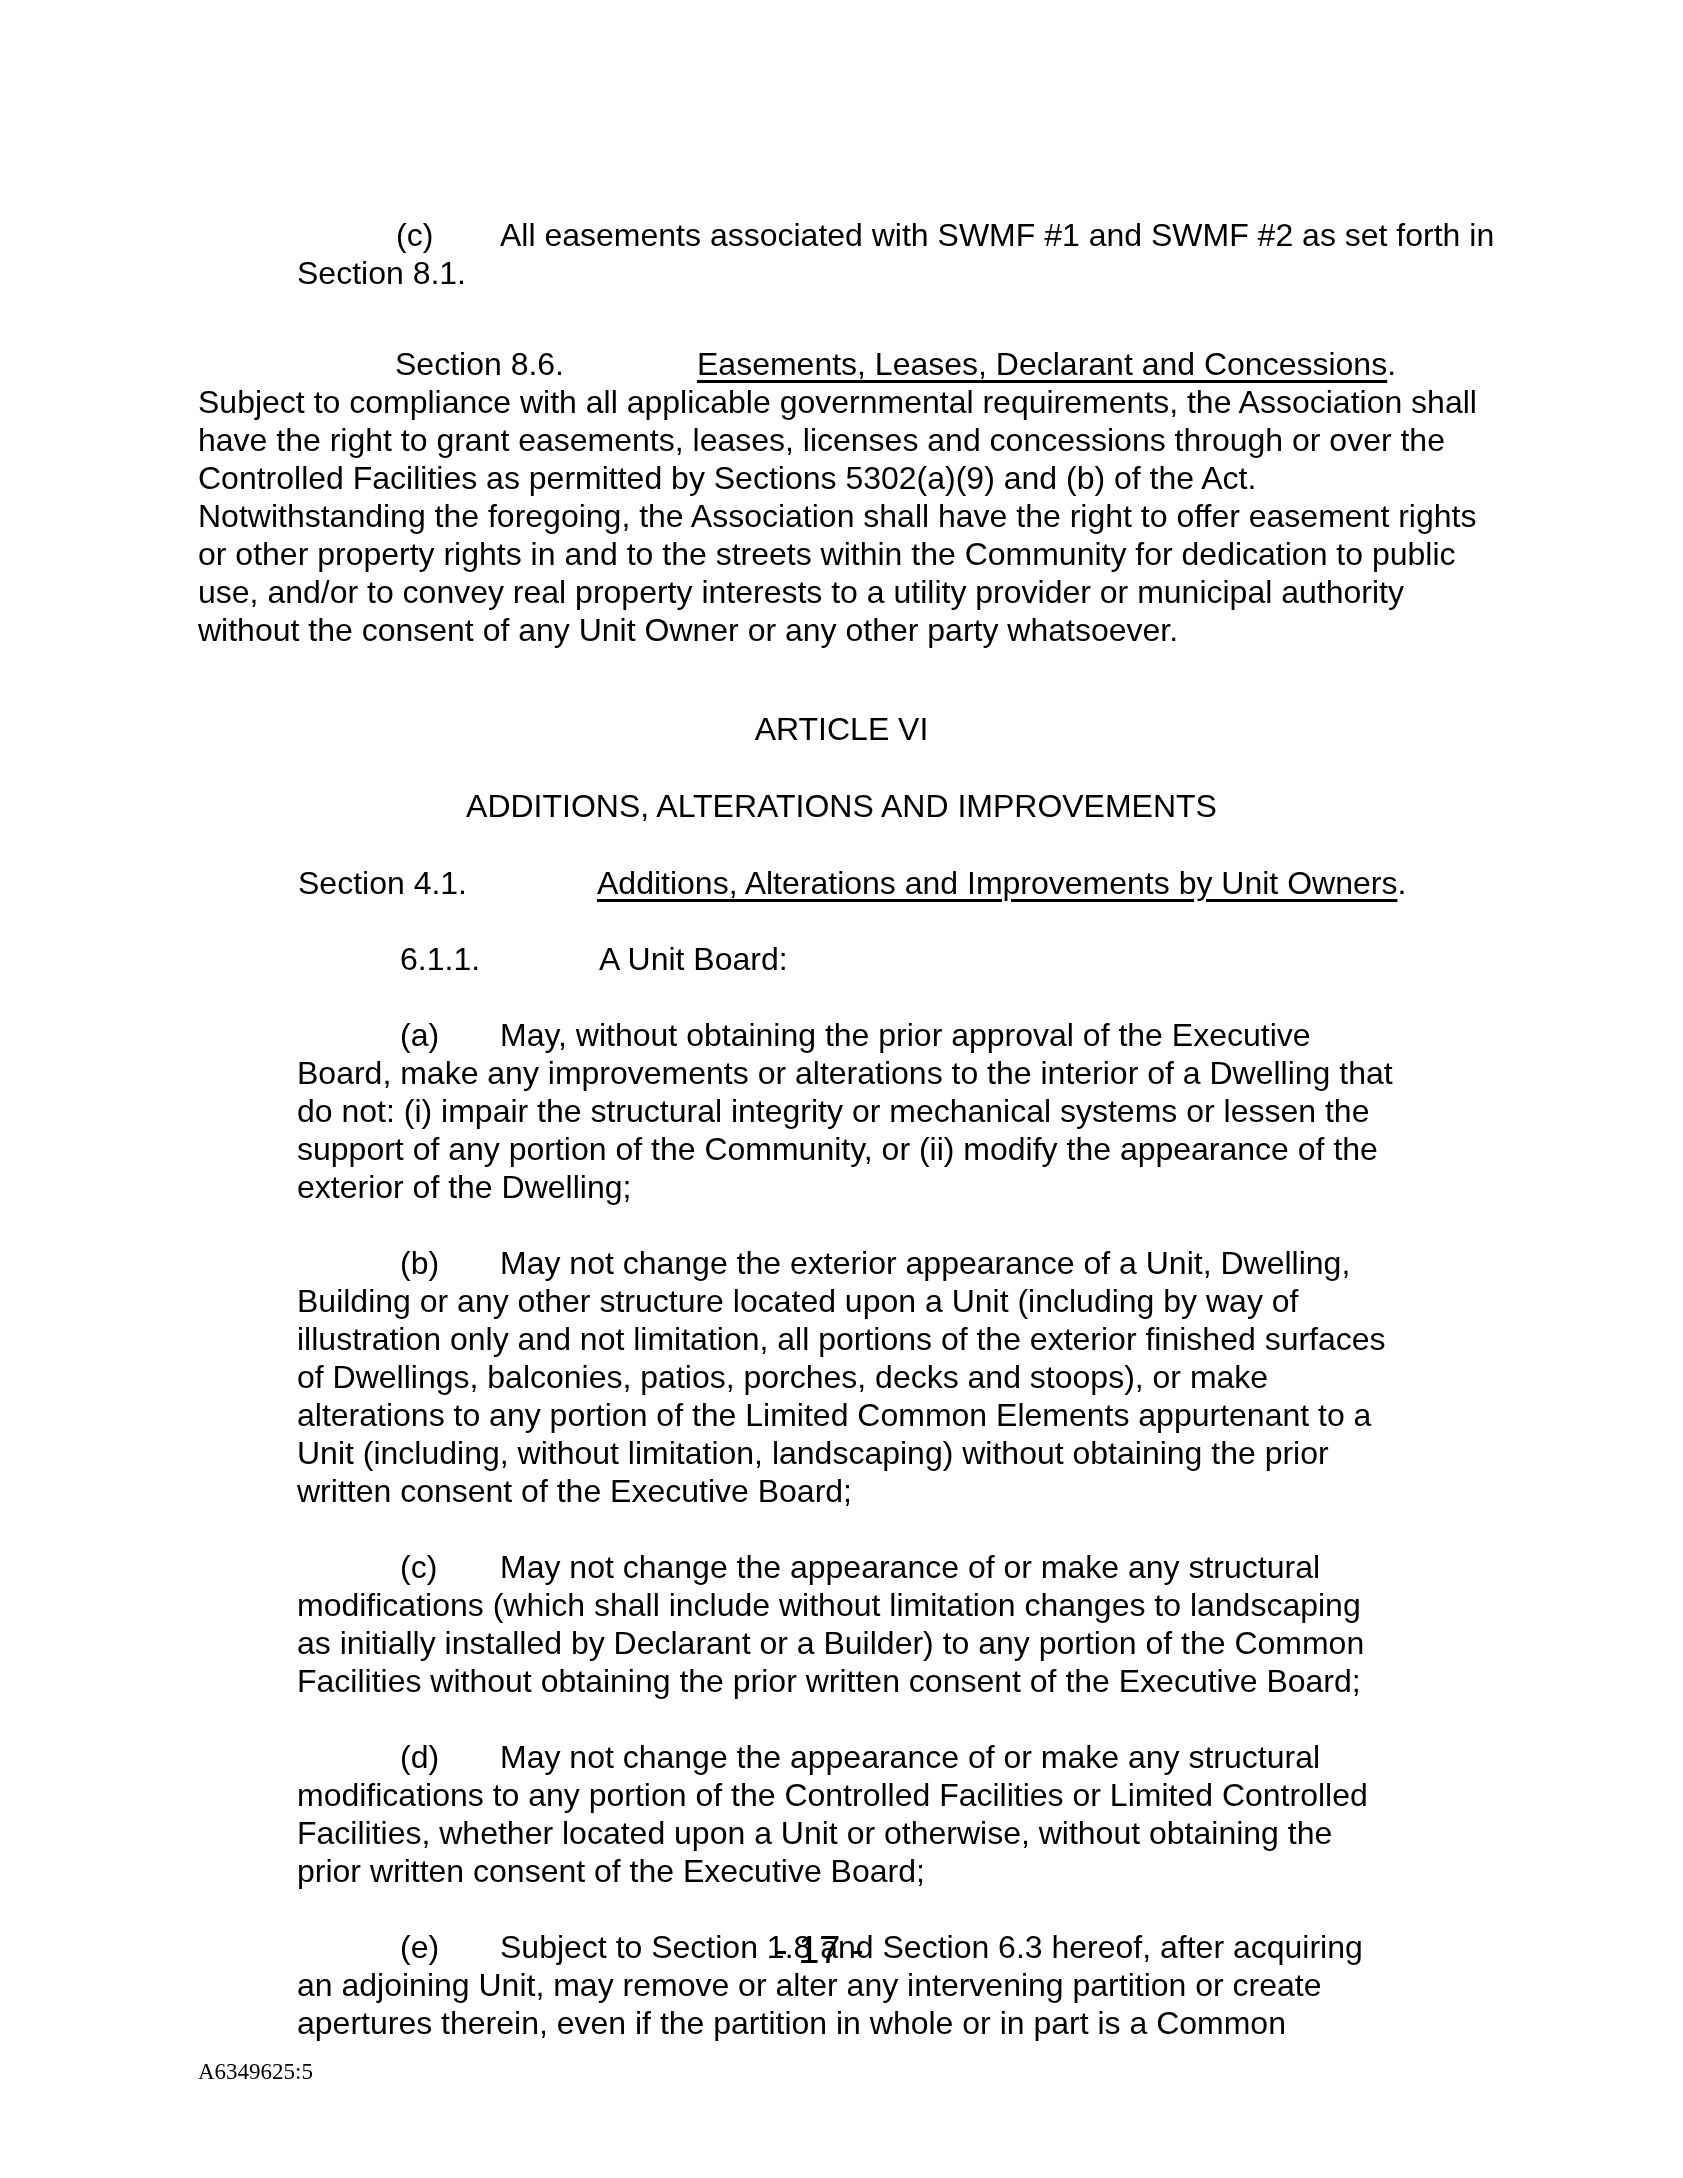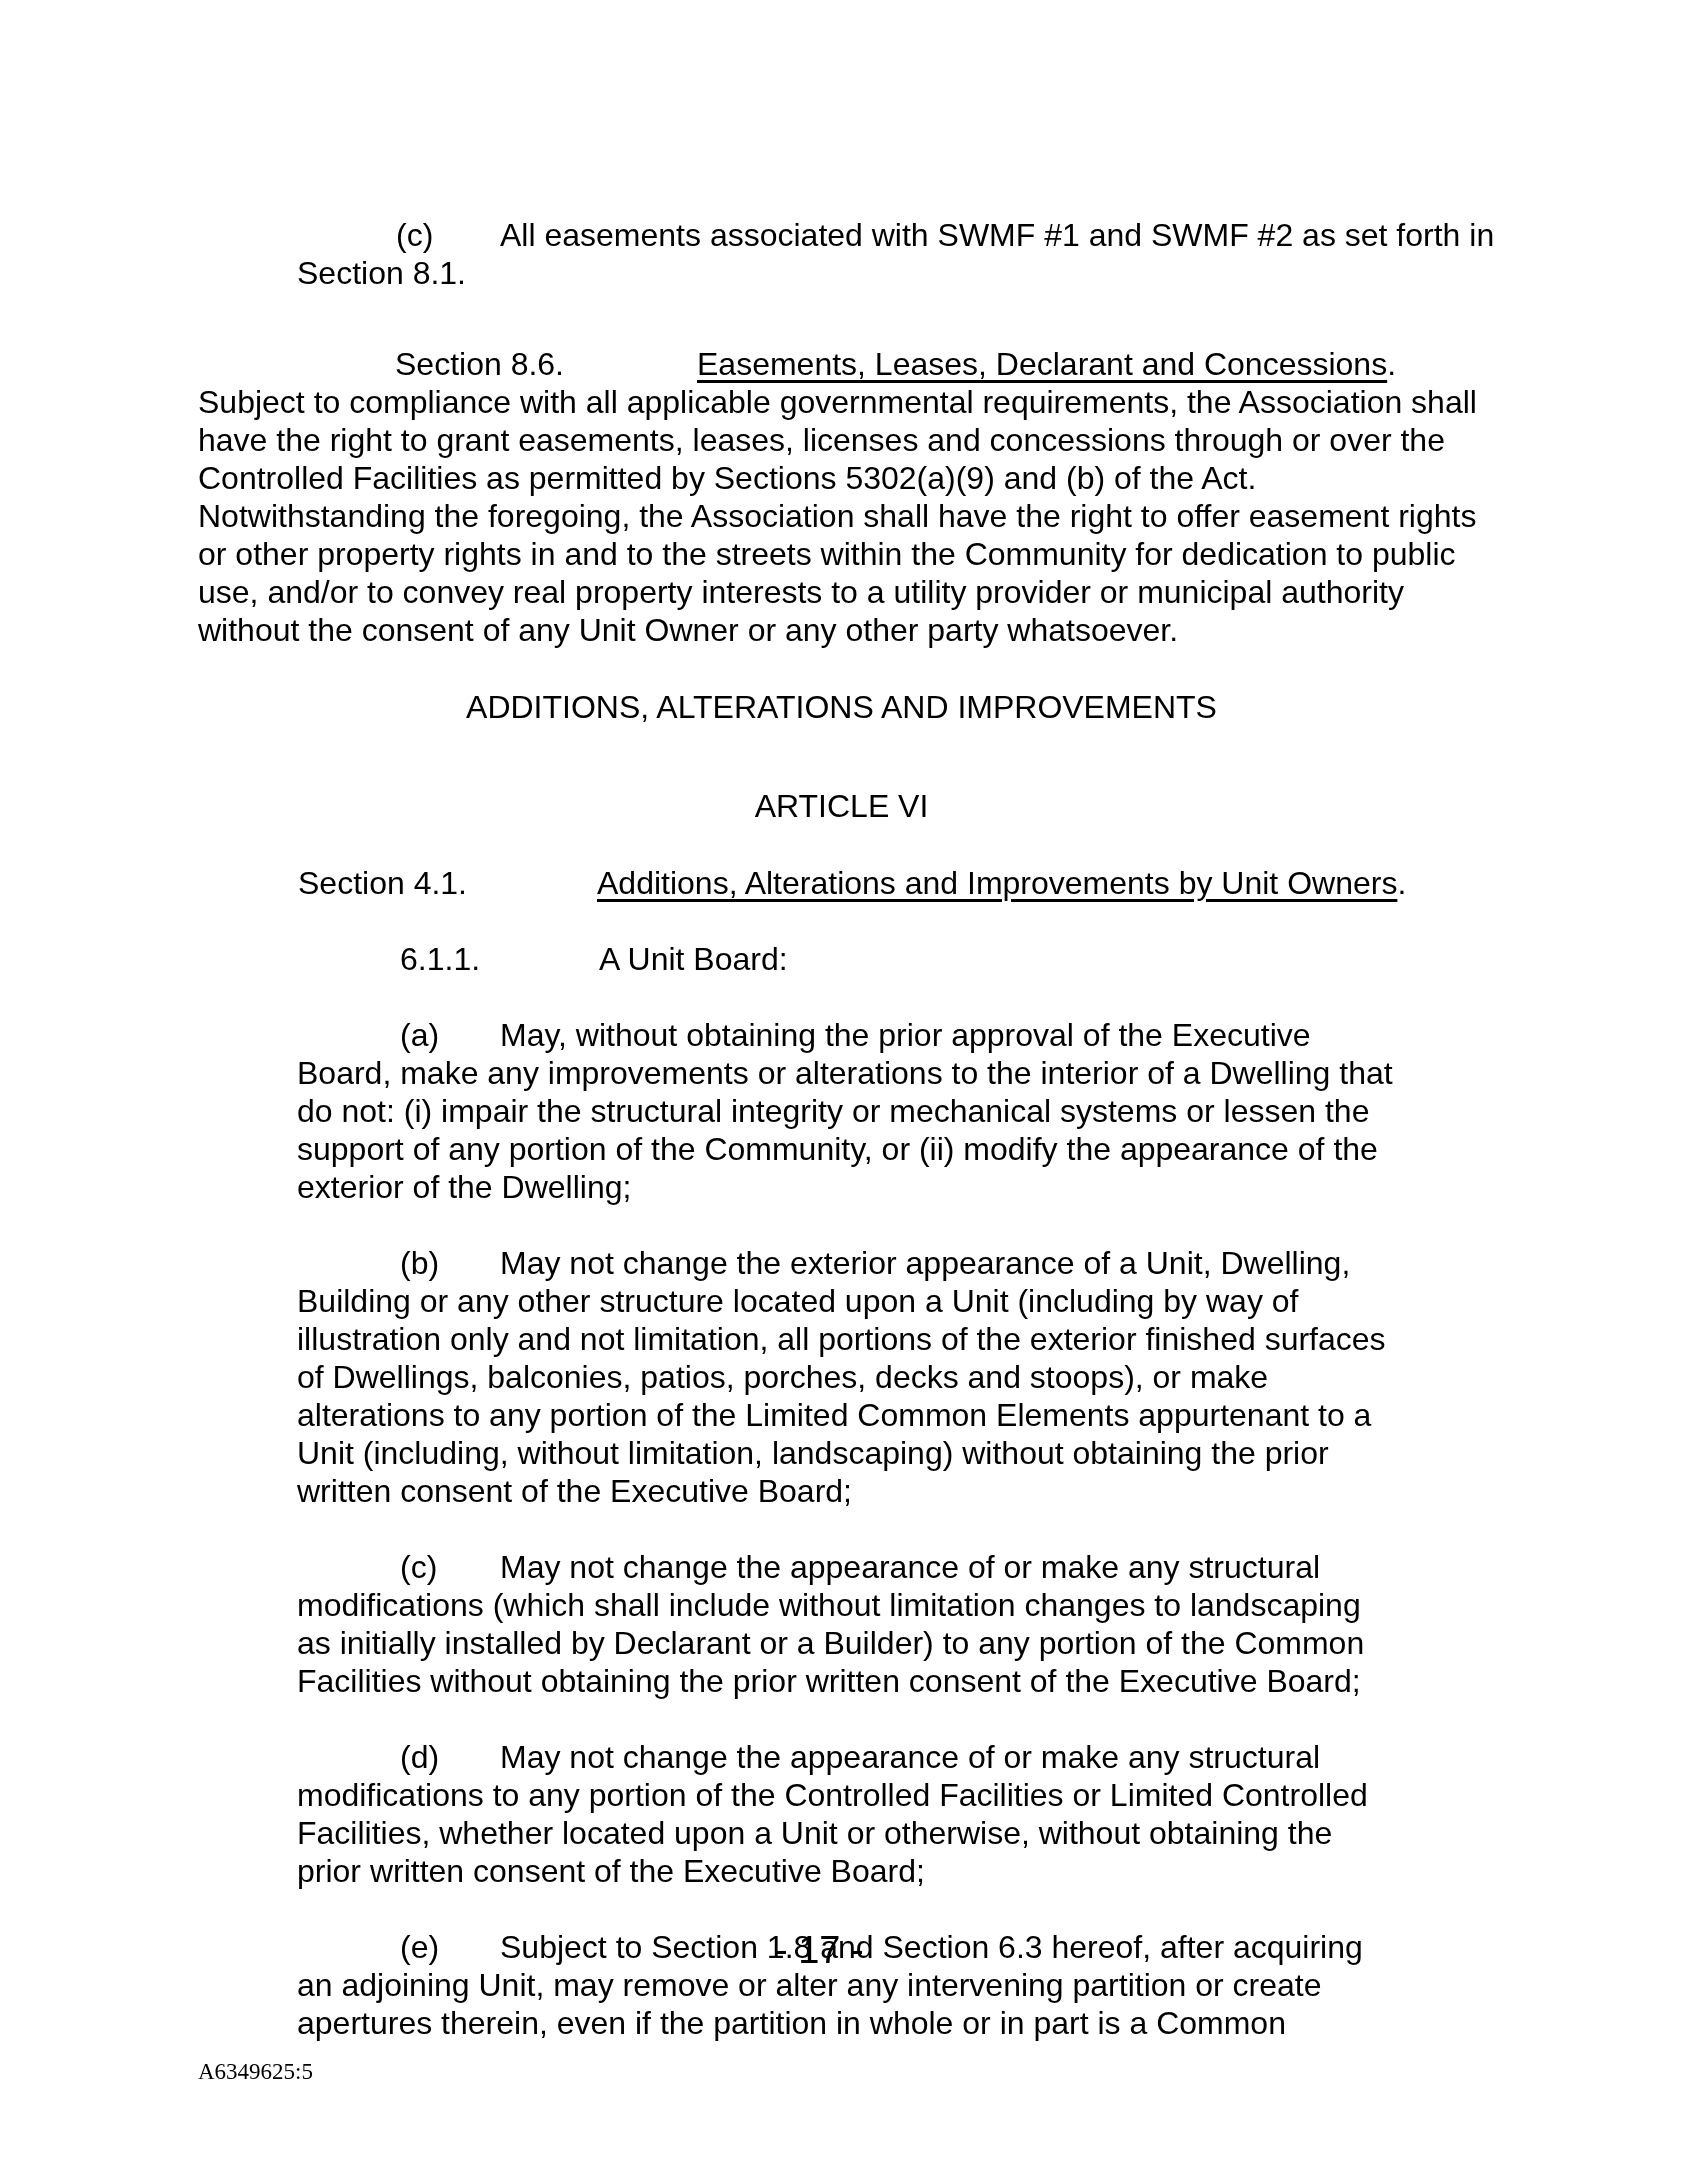--- a/index.html
+++ b/index.html
@@ -87,23 +87,23 @@
     <p class="sec-heading s52 mt-sec52"><span>Section 8.6.</span><span class="tab t52"></span><span class="u">Easements, Leases, Declarant and Concessions</span><span>.</span></p>
 
     <p class="flush">Subject to compliance with all applicable governmental requirements, the Association shall
 have the right to grant easements, leases, licenses and concessions through or over the
 Controlled Facilities as permitted by Sections 5302(a)(9) and (b) of the Act.
 Notwithstanding the foregoing, the Association shall have the right to offer easement rights
 or other property rights in and to the streets within the Community for dedication to public
 use, and/or to convey real property interests to a utility provider or municipal authority
 without the consent of any Unit Owner or any other party whatsoever.</p>
 
+    <p class="center-head mt-article">ARTICLE VI</p>
+
     <p class="center-head mt-39">ADDITIONS, ALTERATIONS AND IMPROVEMENTS</p>
-
-    <p class="center-head mt-article">ARTICLE VI</p>
 
     <p class="sec-heading s61 mt-39"><span>Section 4.1.</span><span class="tab t61"></span><span class="u">Additions, Alterations and Improvements by Unit Owners</span><span>.</span></p>
 
     <p class="sec-heading c611 mt-38"><span>6.1.1.</span><span class="tab t611"></span><span>A Unit Board:</span></p>
 
     <p class="hang mt-38"><span class="clause-label">(a)</span><span>May, without obtaining the prior approval of the Executive
 Board, make any improvements or alterations to the interior of a Dwelling that
 do not: (i) impair the structural integrity or mechanical systems or lessen the
 support of any portion of the Community, or (ii) modify the appearance of the
 exterior of the Dwelling;</span></p>

